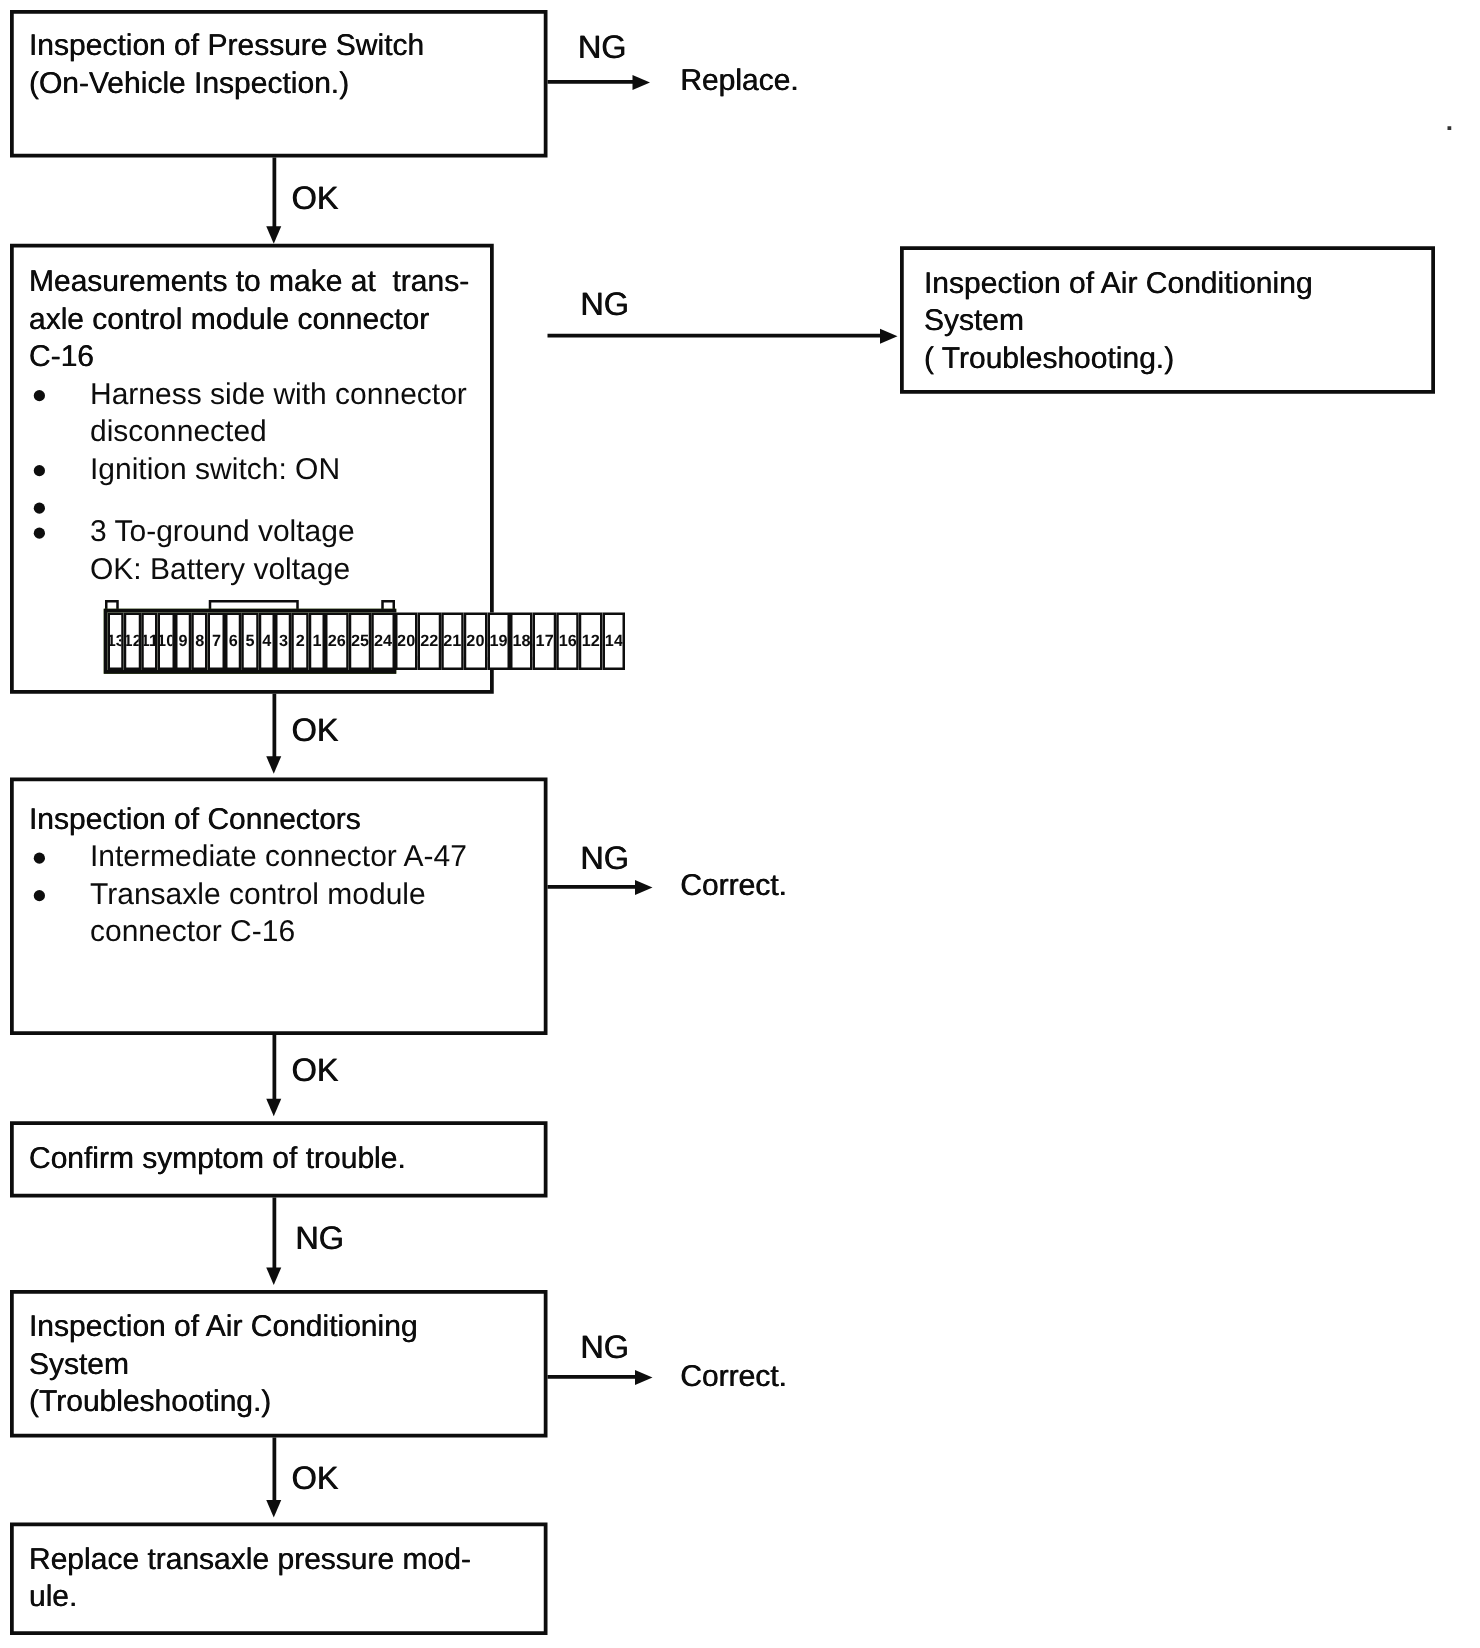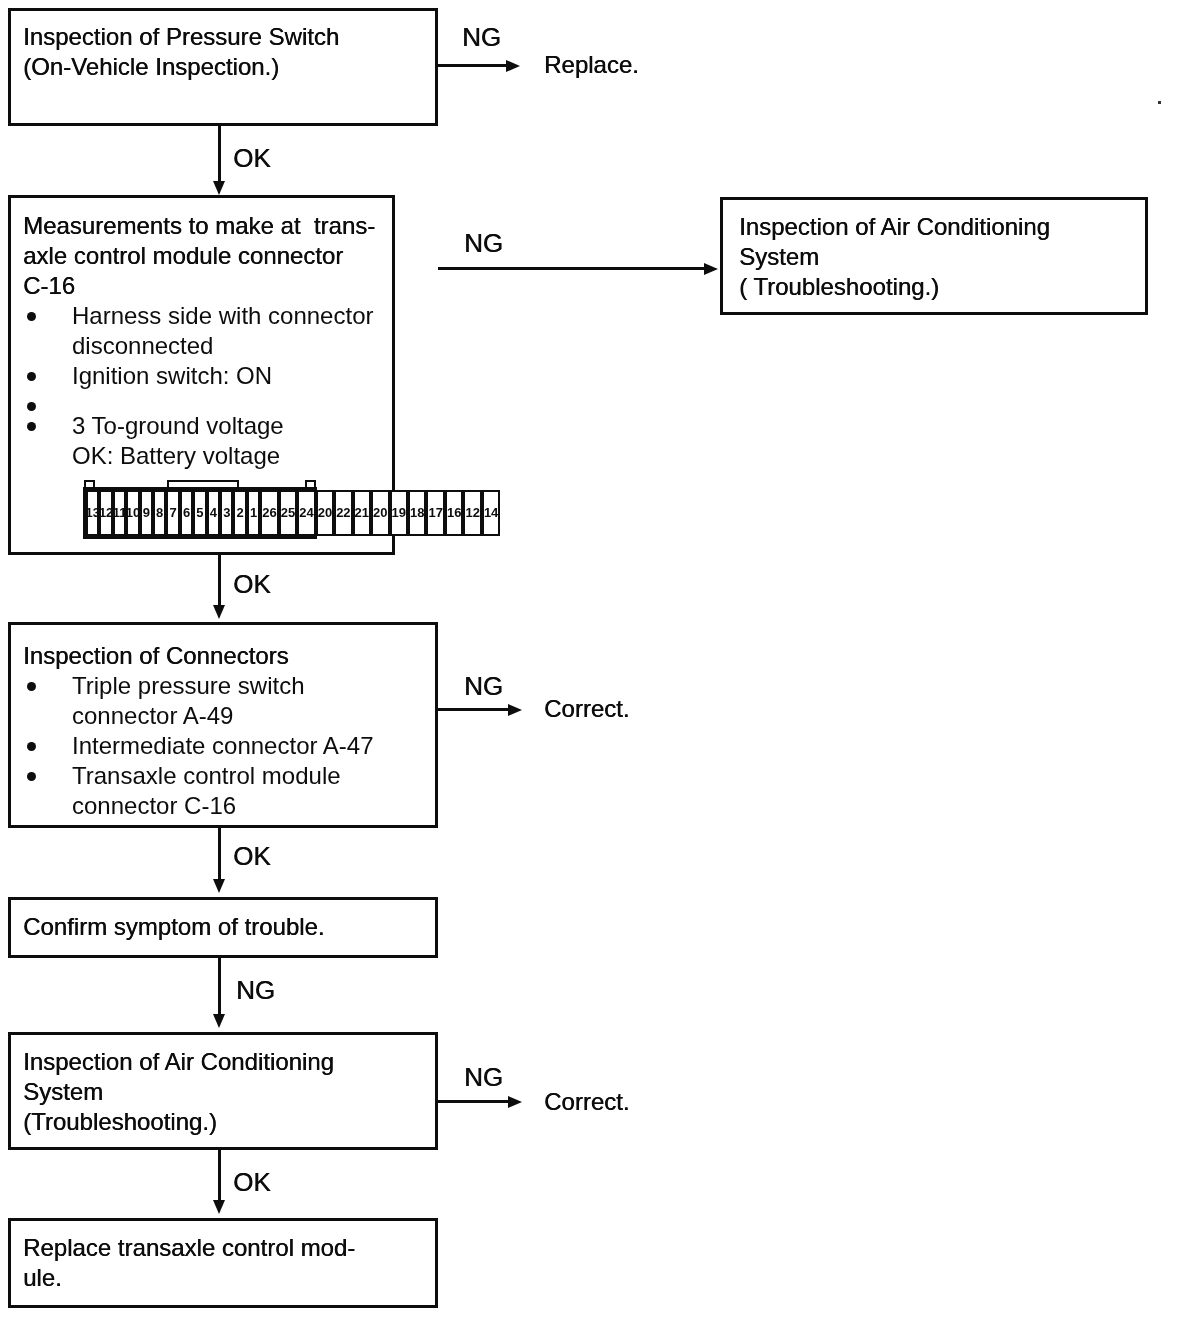--- a/index.html
+++ b/index.html
@@ -142,27 +142,20 @@
   <div class="head-down" style="left:213px;top:605px;"></div>
   <div class="lab" style="left:233px;top:569px;">OK</div>
 
   <div class="node" style="left:8px;top:622px;width:430px;height:206px;">
     <div class="pad" style="padding-top:16px;">
       <div class="line">Inspection of Connectors</div>
     </div>
     <div class="bullet">
       <span class="dot"></span>
       <div class="btext">
-        <div class="line">Triple pressure switch</div>
-        <div class="line">connector A-49</div>
-      </div>
-    </div>
-    <div class="bullet">
-      <span class="dot"></span>
-      <div class="btext">
         <div class="line">Intermediate connector A-47</div>
       </div>
     </div>
     <div class="bullet">
       <span class="dot"></span>
       <div class="btext">
         <div class="line">Transaxle control module</div>
         <div class="line">connector C-16</div>
       </div>
     </div>
@@ -199,20 +192,20 @@
   <div class="hline" style="left:438px;top:1100px;width:72px;"></div>
   <div class="head-right" style="left:508px;top:1096px;"></div>
   <div class="term" style="left:544px;top:1088px;">Correct.</div>
 
   <div class="vline" style="left:218px;top:1150px;height:52px;"></div>
   <div class="head-down" style="left:213px;top:1200px;"></div>
   <div class="lab" style="left:233px;top:1167px;">OK</div>
 
   <div class="node" style="left:8px;top:1218px;width:430px;height:90px;">
     <div class="pad" style="padding-top:12px;">
-      <div class="line">Replace transaxle control mod-</div>
+      <div class="line">Replace transaxle pressure mod-</div>
       <div class="line">ule.</div>
     </div>
   </div>
 
   <div class="artifact"></div>
 
 </div>
 
 </body></html>

